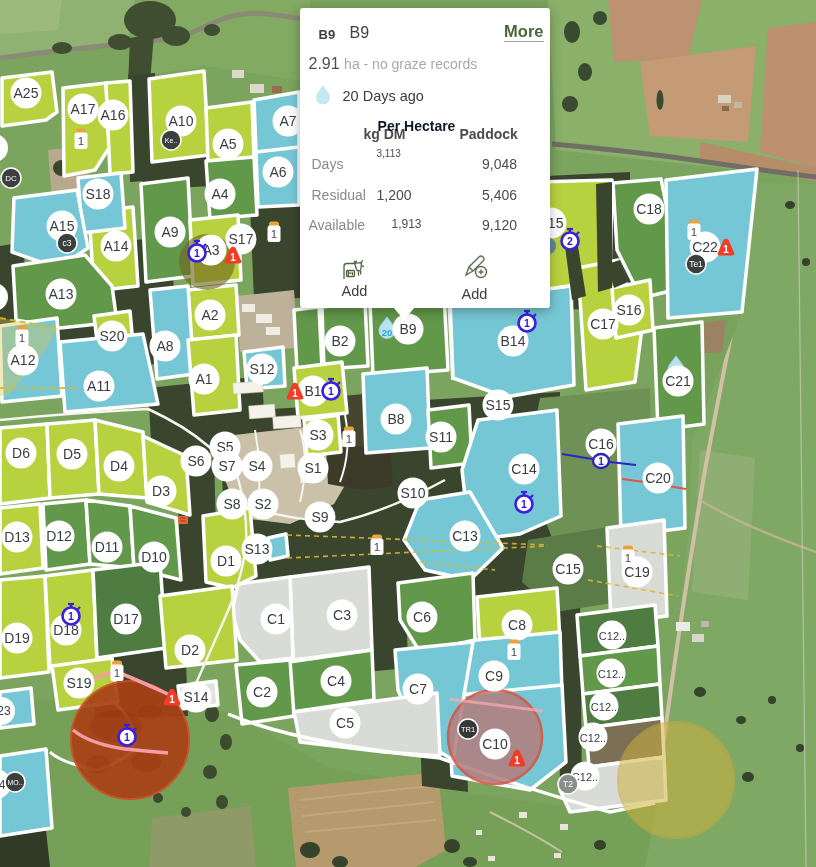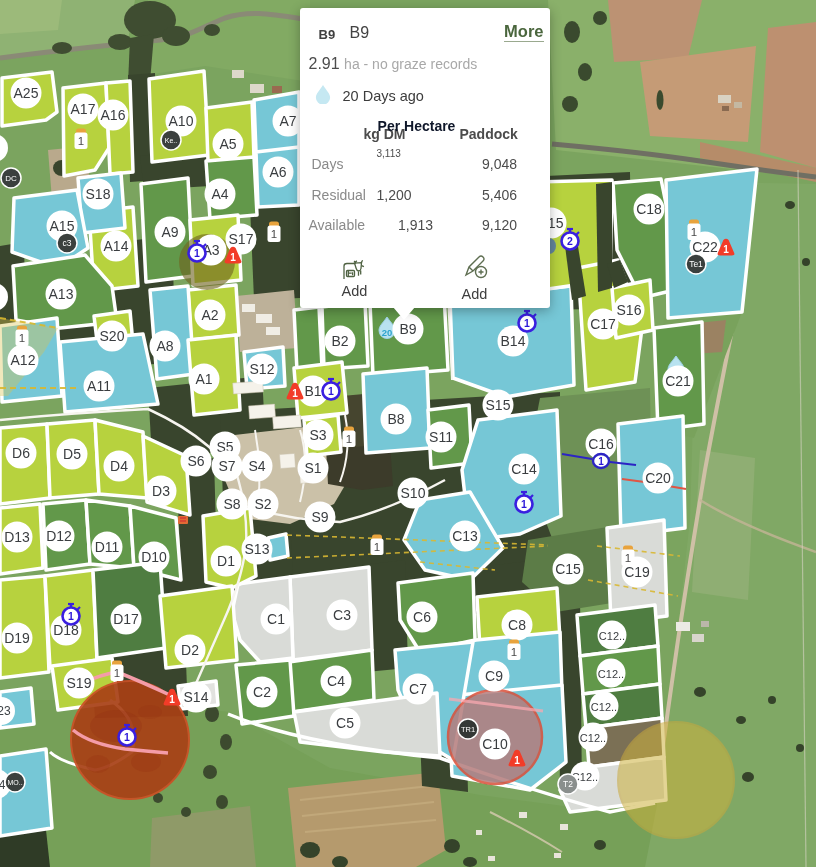--- a/index.html
+++ b/index.html
@@ -1059,21 +1059,21 @@
 
   <div style="position:absolute;left:12px;top:148px;font-size:14px;color:#8a8a8a;">Days</div>
   <div style="position:absolute;left:77px;top:140px;width:80px;text-align:left;font-size:10px;color:#4c4c4c;">3,113</div>
   <div style="position:absolute;left:160px;top:148px;width:80px;text-align:center;font-size:14px;color:#4c4c4c;">9,048</div>
 
   <div style="position:absolute;left:12px;top:179px;font-size:14px;color:#8a8a8a;">Residual</div>
   <div style="position:absolute;left:77px;top:179px;width:80px;text-align:left;font-size:14px;color:#4c4c4c;">1,200</div>
   <div style="position:absolute;left:160px;top:179px;width:80px;text-align:center;font-size:14px;color:#4c4c4c;">5,406</div>
 
   <div style="position:absolute;left:9px;top:209px;font-size:14px;color:#8a8a8a;">Available</div>
-  <div style="position:absolute;left:76px;top:209px;width:80px;text-align:center;font-size:14px;color:#4c4c4c;">1,913</div>
+  <div style="position:absolute;left:67px;top:209px;width:80px;text-align:center;font-size:12px;color:#4c4c4c;">1,913</div>
   <div style="position:absolute;left:160px;top:209px;width:80px;text-align:center;font-size:14px;color:#4c4c4c;">9,120</div>
 
   <svg style="position:absolute;left:40px;top:248px;" width="26" height="26" viewBox="0 0 26 26" fill="none" stroke="#4f6242" stroke-width="1.3">
     <path d="M4,23 L4,10 Q4,7.5 7,7.5 L15.5,7.5"></path>
     <path d="M14.5,7.2 L21.5,6.6 L21,12.5 Q20.6,14.8 18.6,15 Q16.8,14.8 16.2,12.5 Z"></path>
     <path d="M15.8,6.9 l-1.7,-1.9 M14.7,7 l2.1,-2.3 M21.3,6.6 l1.3,-2.3 M21.6,9.6 l2.3,1"></path>
     <path d="M18.5,15.5 l0,4.3 M20.7,14.6 l0,4"></path>
     <rect x="6.5" y="14.5" width="8" height="6" rx="1"></rect>
     <path d="M8.3,14.5 l0,6 M8.3,17.2 l3.4,0 M12.6,16.2 l0,3"></path>
   </svg>

